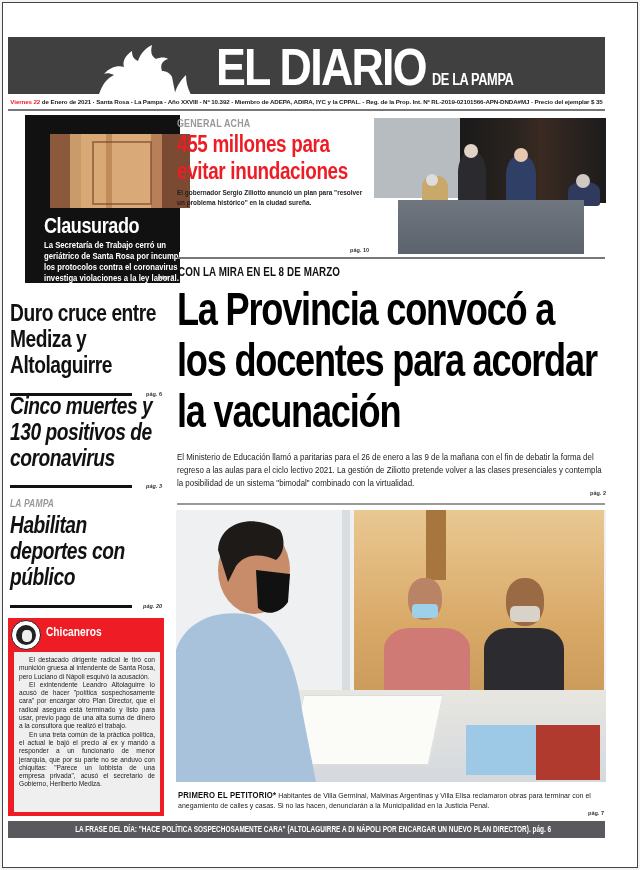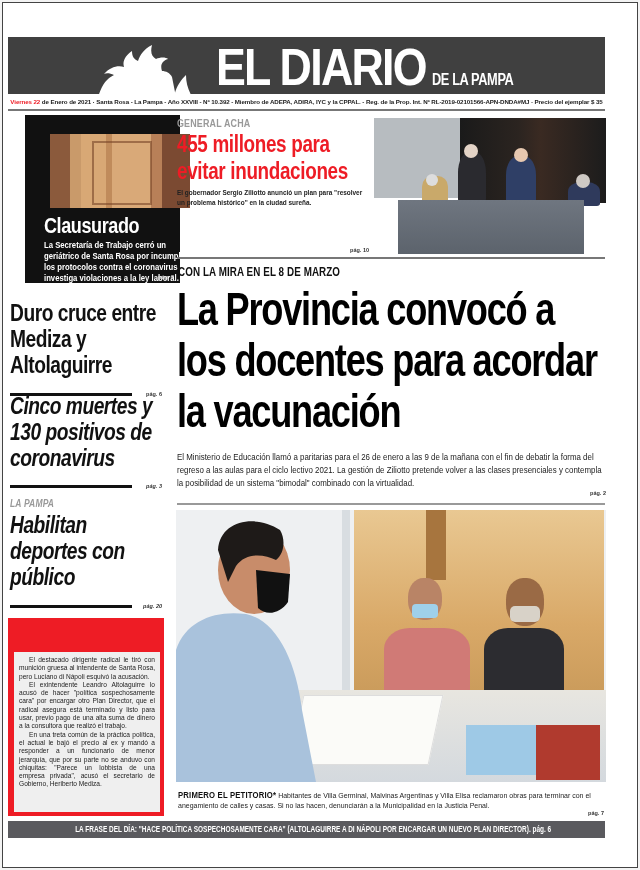--- a/index.html
+++ b/index.html
@@ -109,20 +109,24 @@
 </div>
 
 <div class="story" style="top:498px;height:115px;font-style:italic;">
   <div class="kicker-gray">LA PAMPA</div>
   <h2 style="margin-top:3px;">Habilitan deportes con público</h2>
   <div class="bar" style="top:107px;"></div>
   <div class="pag" style="top:105px;">pág. 20</div>
 </div>
 
 <div class="chic">
+  <div class="chic-head">
+    <div class="chic-logo"></div>
+    <div class="chic-title">Chicaneros</div>
+  </div>
   <div class="chic-body">
     <p>El destacado dirigente radical le tiró con munición gruesa al intendente de Santa Rosa, pero Luciano di Nápoli esquivó la acusación.</p>
     <p>El exintendente Leandro Altolaguirre lo acusó de hacer "política sospechosamente cara" por encargar otro Plan Director, que el radical asegura está terminado y listo para usar, previo pago de una alta suma de dinero a la consultora que realizó el trabajo.</p>
     <p>En una treta común de la práctica política, el actual le bajó el precio al ex y mandó a responder a un funcionario de menor jerarquía, que por su parte no se anduvo con chiquitas: "Parece un lobbista de una empresa privada", acusó el secretario de Gobierno, Heriberto Mediza.</p>
   </div>
 </div>
 
 <div class="gacha">
   <div class="kicker-gray">GENERAL ACHA</div>
   <h2>455 millones para evitar inundaciones</h2>

